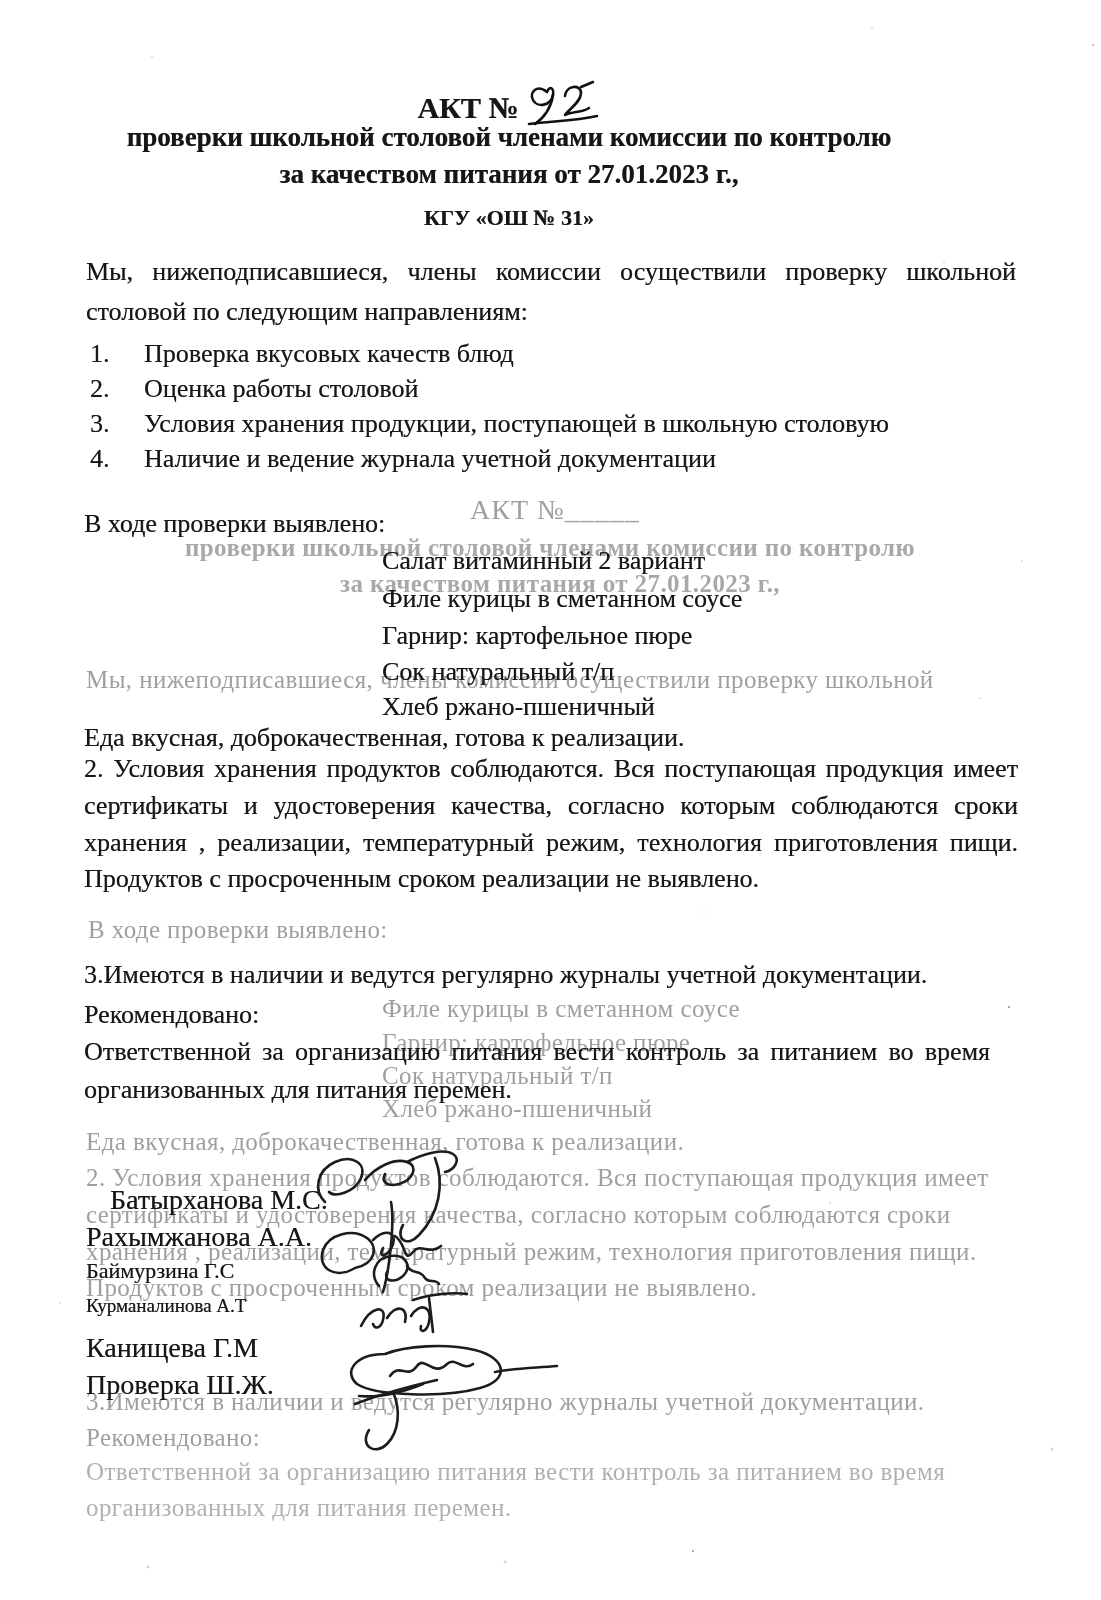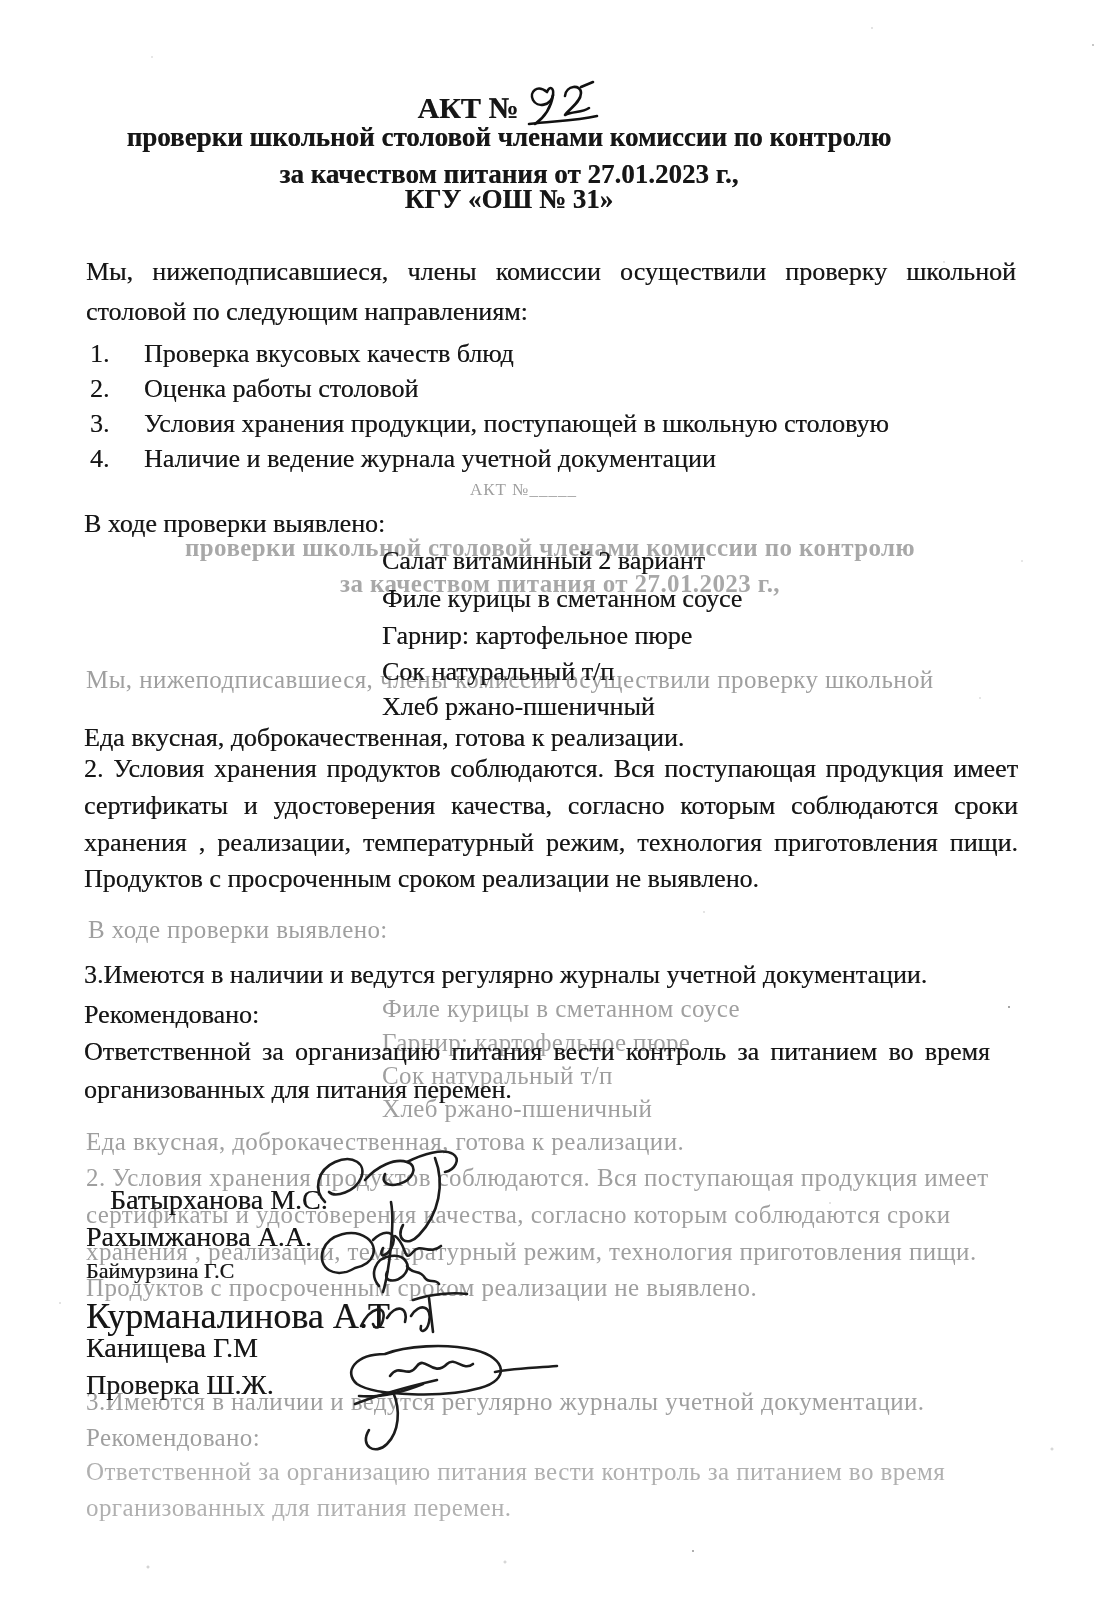--- a/index.html
+++ b/index.html
@@ -66,21 +66,21 @@
   .actnum-svg{display:inline-block;vertical-align:-10px;margin-left:6px;}
   .actnum-svg path{fill:none;stroke:#111;stroke-width:2.6;stroke-linecap:round;stroke-linejoin:round;}
   .dir-row{position:absolute;left:90px;display:flex;z-index:2;font-size:26px;white-space:nowrap;text-shadow:0.3px 0.3px 0.5px rgba(25,25,25,0.6);}
   .dir-num{width:54px;flex:0 0 54px;}
 </style>
 </head>
 <body>
 
 <div class="page">
 
-  <div class="ghost" style="left:470px;top:480px;font-size:17px;letter-spacing:1px;">АКТ №_____</div>
+  <div class="ghost" style="left:470px;top:494px;font-size:28px;letter-spacing:1px;">АКТ №_____</div>
   <div class="ghost gb" style="left:185px;top:534px;">проверки школьной столовой членами комиссии по контролю</div>
   <div class="ghost gb" style="left:340px;top:570px;">за качеством питания от 27.01.2023 г.,</div>
   <div class="ghost" style="left:86px;top:666px;">Мы, нижеподписавшиеся, члены комиссии  осуществили проверку  школьной</div>
   <div class="ghost" style="left:88px;top:916px;">В ходе проверки выявлено:</div>
   <div class="ghost" style="left:382px;top:995px;">Филе курицы в сметанном соусе</div>
   <div class="ghost" style="left:382px;top:1029px;">Гарнир: картофельное пюре</div>
   <div class="ghost" style="left:382px;top:1062px;">Сок натуральный т/п</div>
   <div class="ghost" style="left:382px;top:1095px;">Хлеб ржано-пшеничный</div>
   <div class="ghost" style="left:86px;top:1128px;">Еда вкусная, доброкачественная, готова к реализации.</div>
   <div class="ghost" style="left:86px;top:1164px;">2. Условия хранения продуктов соблюдаются. Вся поступающая продукция имеет</div>
@@ -96,21 +96,21 @@
     <span>АКТ №</span><svg class="actnum-svg" width="76" height="48" viewBox="0 0 76 48" aria-label="92">
       <path d="M22,12 C12,4 4,12 8,20 C12,28 26,26 28,15 C29,8 25,5 22,12"></path>
       <path d="M28,15 C26,28 20,37 10,44"></path>
       <path d="M40,16 C41,5 56,4 56,13 C56,22 44,29 40,35 C48,31 57,33 64,28"></path>
       <path d="M56,7 L68,2"></path>
       <path d="M4,44 C26,41 50,41 72,36"></path>
     </svg>
   </div>
   <div class="hline" style="top:122px;font-size:27px;">проверки школьной столовой членами комиссии по контролю</div>
   <div class="hline" style="top:159px;font-size:27px;">за качеством питания от 27.01.2023 г.,</div>
-  <div class="hline" style="top:184px;font-size:27px;">КГУ «ОШ № 31»</div>
+  <div class="hline" style="top:205px;font-size:22px;">КГУ «ОШ № 31»</div>
 
   <div class="ink jline" style="left:86px;top:257px;width:930px;">Мы,  нижеподписавшиеся,  члены комиссии  осуществили проверку  школьной</div>
   <div class="ink" style="left:86px;top:297px;">столовой  по  следующим направлениям:</div>
 
   <div class="dir-row" style="top:339px;">
     <span class="dir-num">1.</span>
     <span>Проверка вкусовых качеств блюд</span>
   </div>
   <div class="dir-row" style="top:374px;">
     <span class="dir-num">2.</span>
@@ -139,21 +139,21 @@
   <div class="ink" style="left:84px;top:864px;">Продуктов с просроченным сроком реализации не выявлено.</div>
 
   <div class="ink" style="left:84px;top:960px;">3.Имеются в наличии и ведутся регулярно журналы учетной документации.</div>
   <div class="ink" style="left:84px;top:1000px;">Рекомендовано:</div>
   <div class="ink jline" style="left:84px;top:1037px;width:906px;">Ответственной за организацию питания вести контроль за питанием во время</div>
   <div class="ink" style="left:84px;top:1075px;">организованных для питания перемен.</div>
 
   <div class="ink" style="left:86px;top:1184px;font-size:28px;margin-left:24px;">Батырханова М.С.</div>
   <div class="ink" style="left:86px;top:1221px;font-size:28px;">Рахымжанова А.А.</div>
   <div class="ink" style="left:86px;top:1258px;font-size:22px;text-align:right;">Баймурзина Г.С</div>
-  <div class="ink" style="left:86px;top:1295px;font-size:36px;">Курманалинова А.Т</div>
+  <div class="ink" style="left:86px;top:1295px;font-size:19px;">Курманалинова А.Т</div>
   <div class="ink" style="left:86px;top:1332px;font-size:28px;">Канищева Г.М</div>
   <div class="ink" style="left:86px;top:1369px;font-size:28px;">Проверка  Ш.Ж.</div>
 
   <svg class="sig-svg" width="300" height="330" viewBox="0 0 300 330">
     <g>
       <path d="M30,62 C18,50 22,30 40,22 C58,14 72,24 66,38 C60,52 40,58 34,52"></path>
       <path d="M70,40 C82,26 100,18 112,22 C124,26 118,40 104,44 C92,47 86,42 90,34"></path>
       <path d="M112,22 C128,14 148,8 158,14 C166,19 160,30 150,32"></path>
       <path d="M140,18 C150,44 144,74 124,95 C112,108 100,99 108,85"></path>
     </g>

